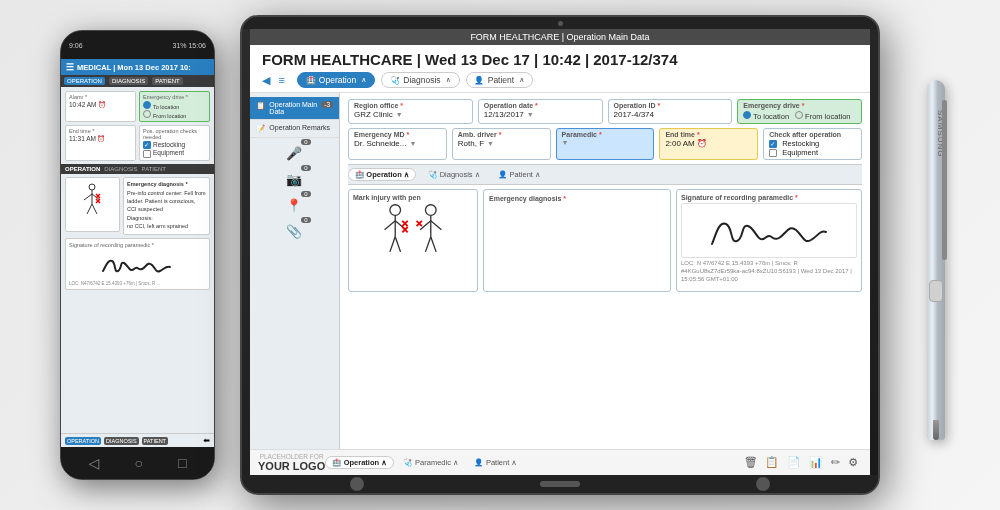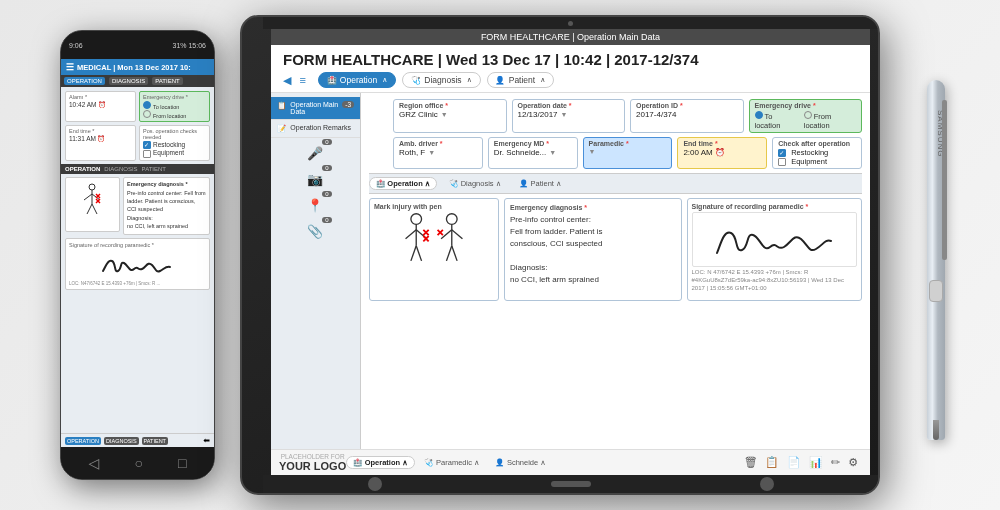--- a/index.html
+++ b/index.html
@@ -209,21 +209,20 @@
       top: 15px;
       width: 640px;
       height: 480px;
       background: linear-gradient(160deg, #2c2c2c 0%, #1a1a1a 100%);
       border-radius: 18px;
       box-shadow: 6px 10px 40px rgba(0,0,0,0.5);
       display: flex;
       flex-direction: column;
       overflow: hidden;
       border: 2px solid #444;
-      padding-left: 21px;
     }
     .tablet-top-edge {
       height: 12px;
       background: #222;
       display: flex;
       align-items: center;
       justify-content: center;
       flex-shrink: 0;
     }
     .tablet-camera {
@@ -322,21 +321,20 @@
       flex: 1;
       overflow-y: auto;
       padding: 6px 8px;
       background: white;
     }
     .tablet-row {
       display: flex;
       gap: 5px;
       margin-bottom: 4px;
       flex-wrap: wrap;
-      margin-left: 24px;
     }
     .tablet-field {
       background: white;
       border: 1.5px solid #b0c4d8;
       border-radius: 3px;
       padding: 2px 5px;
       min-width: 80px;
       flex: 1;
     }
     .tablet-field-label {
@@ -780,26 +778,26 @@
               <div class="tablet-field-label">Emergency drive <span class="req">*</span></div>
               <div class="tablet-radio-group">
                 <label style="cursor:pointer;"><span class="radio-dot checked"></span>To location</label>
                 <label style="cursor:pointer;"><span class="radio-dot"></span>From location</label>
               </div>
             </div>
           </div>
 
           <div class="tablet-row">
             <div class="tablet-field">
+              <div class="tablet-field-label">Emergency MD <span class="req">*</span></div>
+              <div class="tablet-field-value">Dr. Schneide... <span class="dropdown-arrow">▼</span></div>
+            </div>
+            <div class="tablet-field">
               <div class="tablet-field-label">Amb. driver <span class="req">*</span></div>
               <div class="tablet-field-value">Roth, F <span class="dropdown-arrow">▼</span></div>
-            </div>
-            <div class="tablet-field">
-              <div class="tablet-field-label">Emergency MD <span class="req">*</span></div>
-              <div class="tablet-field-value">Dr. Schneide... <span class="dropdown-arrow">▼</span></div>
             </div>
             <div class="tablet-field" style="background:#cce5ff; border-color:#4a90d9;">
               <div class="tablet-field-label">Paramedic <span class="req">*</span></div>
               <div class="tablet-field-value">
                   <span class="dropdown-arrow">▼</span>
                 </div>
             </div>
             <div class="tablet-field alarm-field">
               <div class="tablet-field-label">End time <span class="req">*</span></div>
               <div class="tablet-field-value">2:00 AM ⏰</div>
@@ -846,21 +844,20 @@
                 <line x1="70" y1="20" x2="82" y2="30" stroke="#333" stroke-width="1.5"></line>
                 <line x1="70" y1="38" x2="64" y2="55" stroke="#333" stroke-width="1.5"></line>
                 <line x1="70" y1="38" x2="76" y2="55" stroke="#333" stroke-width="1.5"></line>
 
                 <line x1="54" y1="20" x2="60" y2="26" stroke="#e00" stroke-width="2"></line>
                 <line x1="60" y1="20" x2="54" y2="26" stroke="#e00" stroke-width="2"></line>
               </svg>
             </div>
             <div class="tablet-diag-box">
               <div class="tablet-diag-label">Emergency diagnosis <span style="color:#e44;">*</span></div>
-              <div class="tablet-diag-text">Pre-info control center:<br>Fell from ladder. Patient is<br>conscious, CCI suspected<br><br>Diagnosis:<br>no CCI, left arm sprained</div>
             </div>
             <div class="tablet-sig-box">
               <div class="tablet-sig-label">Signature of recording paramedic <span style="color:#e44;">*</span></div>
               <div class="tablet-sig-area">
                 <svg width="130" height="50" viewBox="0 0 130 50" class="sig-svg">
                   <path class="sig-line" stroke-width="2.5" d="M8,38 C12,28 15,15 22,18 C29,21 26,38 33,35 C40,32 37,18 44,20 C51,22 54,38 61,32 C68,26 68,36 75,32 C82,28 85,18 92,24 C99,30 100,38 107,34 C114,30 116,24 122,26"></path>
                 </svg>
               </div>
               <div style="font-size:6px; color:#888; margin-top:2px; line-height:1.3;">LOC: N 47/6742 E 15.4393 +76m | Smcs: R<br>#4KGuU8sZ7dEr59ka-ac94:8xZU10:56193 | Wed 13 Dec 2017 | 15:05:56 GMT+01:00</div>
             </div>
@@ -870,21 +867,21 @@
 
       <div class="tablet-logo-area">
         <div>
           <div style="font-size:6.5px; color:#aaa; text-align:center;">PLACEHOLDER FOR</div>
           <div style="font-size:11px; font-weight:bold; color:#333;">YOUR LOGO</div>
         </div>
 
         <div style="display:flex; gap:4px; align-items:center;text-align:right;">
           <div class="tablet-section-tab active">🏥 Operation ∧</div>
           <div class="tablet-section-tab">🩺 Paramedic ∧</div>
-          <div class="tablet-section-tab">👤 Schneide ∧</div>
+          <div class="tablet-section-tab">👤 Patient ∧</div>
         </div>
 
         <div class="tablet-icon-bar">
           <span class="icon-btn">🗑</span>
           <span class="icon-btn">📋</span>
           <span class="icon-btn">📄</span>
           <span class="icon-btn">📊</span>
           <span class="icon-btn">✏</span>
           <span class="icon-btn">⚙</span>
         </div>

